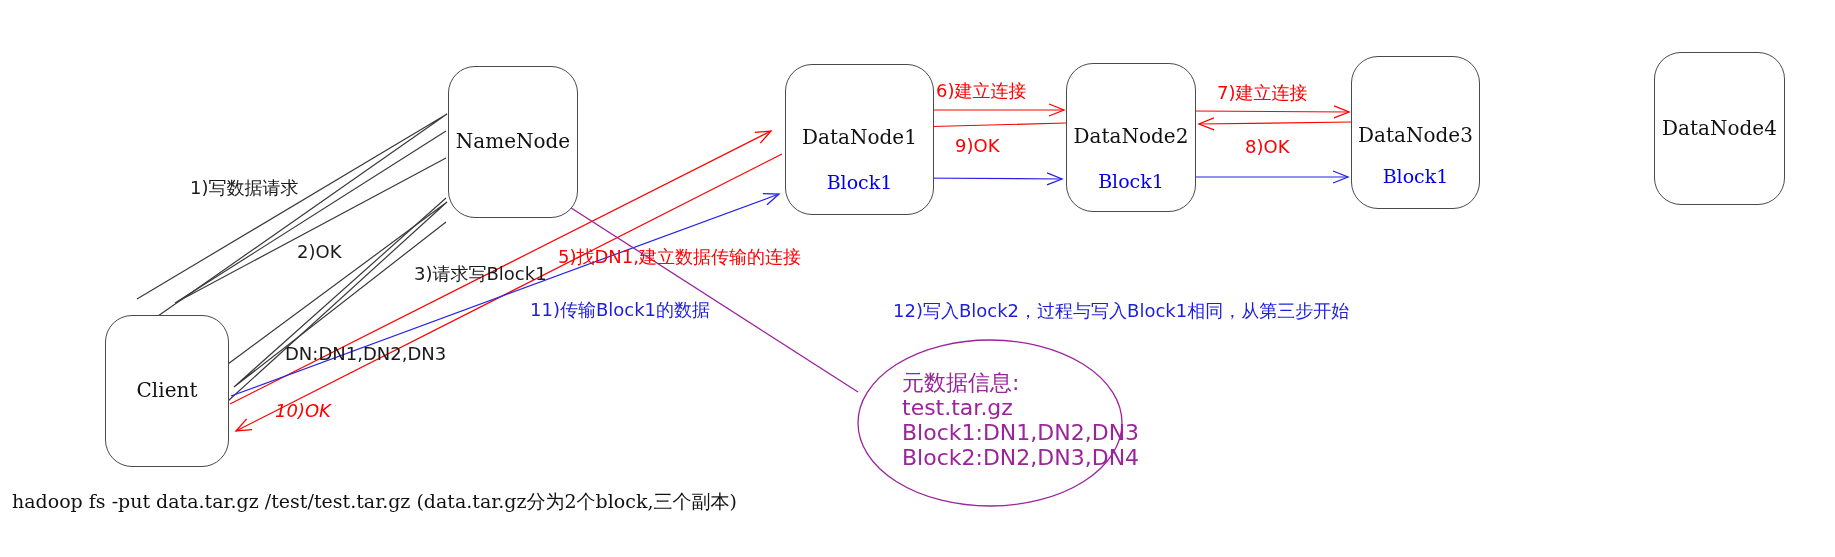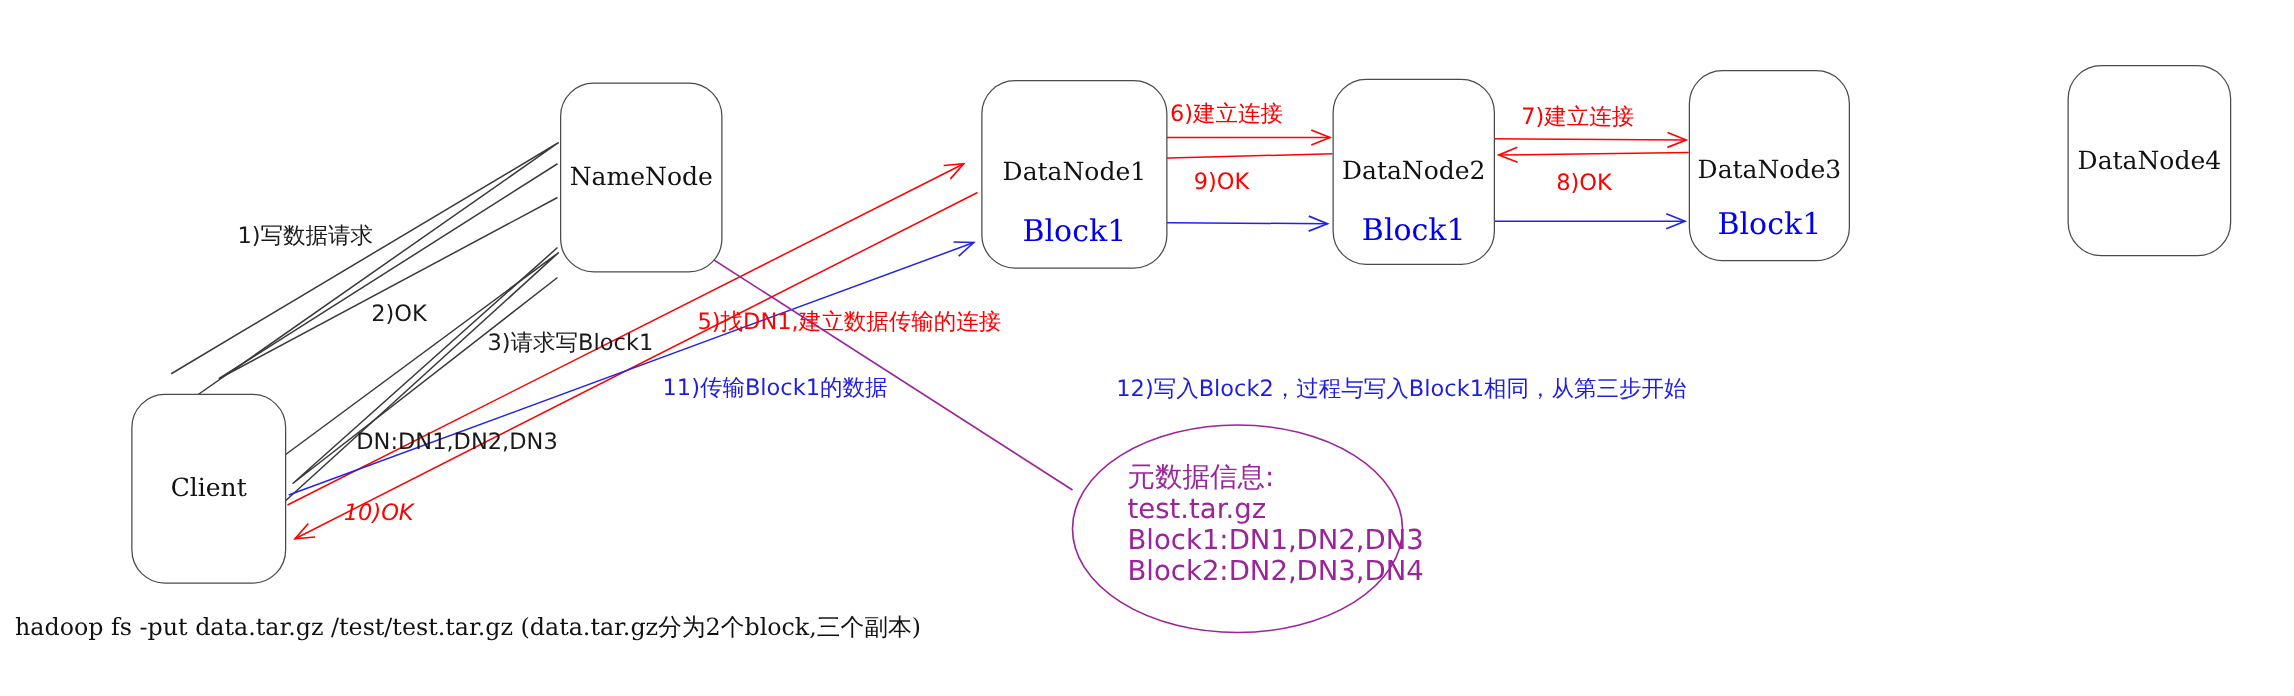--- a/index.html
+++ b/index.html
@@ -4,21 +4,21 @@
 <style>
   html,body{margin:0;padding:0;background:#ffffff;}
   #stage{position:relative;width:1835px;height:557px;background:#ffffff;overflow:hidden;
          font-family:"DejaVu Sans",sans-serif;}
   #wires{position:absolute;left:0;top:0;width:1835px;height:557px;}
 
   .node{position:absolute;border:1.6px solid #4a4a4a;border-radius:27px;background:#ffffff;}
   .nlabel{position:absolute;left:0;width:100%;text-align:center;top:calc(50% - 13px);
           font-family:"DejaVu Serif","Liberation Serif",serif;font-size:20px;color:#111;white-space:nowrap;}
   .nblock{position:absolute;left:0;width:100%;text-align:center;top:106px;
-          font-family:"DejaVu Serif","Liberation Serif",serif;font-size:24px;color:#0000ee;white-space:nowrap;}
+          font-family:"DejaVu Serif","Liberation Serif",serif;font-size:19px;color:#0000ee;white-space:nowrap;}
 
   .lbl{position:absolute;white-space:nowrap;font-size:18px;color:#1a1a1a;}
   .lbl.red{color:#fe0000;}
   .lbl.blue{color:#1d1de0;}
   .lbl.purple{color:#9b239b;}
 
   #meta-note{position:absolute;left:902px;top:370px;color:#9b239b;font-size:22px;line-height:25px;white-space:nowrap;}
   #command{position:absolute;left:12px;top:489px;font-family:"DejaVu Serif","Liberation Serif",serif;
            font-size:19px;color:#111;white-space:nowrap;}
 </style>
@@ -90,21 +90,21 @@
     <div class="nlabel" style="top:66px;">DataNode3</div>
     <div class="nblock" style="top:108px;">Block1</div>
   </div>
 
   <div class="node" style="left:1654px;top:52px;width:129px;height:151px;">
     <div class="nlabel">DataNode4</div>
   </div>
 
   <div class="lbl" style="left:190px;top:176px;">1)写数据请求</div>
   <div class="lbl" style="left:297px;top:241px;">2)OK</div>
-  <div class="lbl" style="left:390px;top:262px;text-align:right;">3)请求写Block1</div>
+  <div class="lbl" style="left:414px;top:262px;text-align:right;">3)请求写Block1</div>
   <div class="lbl" style="left:285px;top:343px;">DN:DN1,DN2,DN3</div>
   <div class="lbl red" style="left:558px;top:245px;">5)找DN1,建立数据传输的连接</div>
   <div class="lbl red" style="left:936px;top:79px;">6)建立连接</div>
   <div class="lbl red" style="left:1217px;top:81px;">7)建立连接</div>
   <div class="lbl red" style="left:1245px;top:136px;">8)OK</div>
   <div class="lbl red" style="left:955px;top:135px;">9)OK</div>
   <div class="lbl red" style="left:275px;top:400px;font-style:italic;">10)OK</div>
   <div class="lbl blue" style="left:530px;top:298px;">11)传输Block1的数据</div>
   <div class="lbl blue" style="left:893px;top:299px;">12)写入Block2，过程与写入Block1相同，从第三步开始</div>
 

